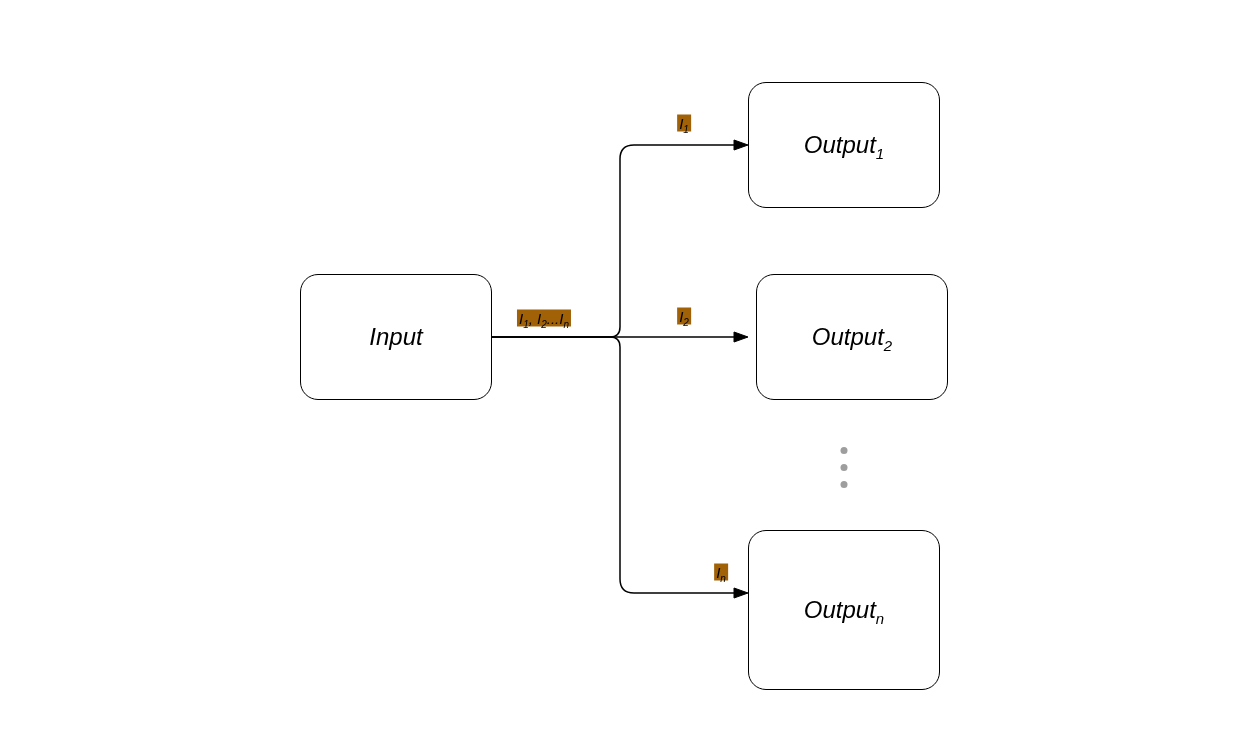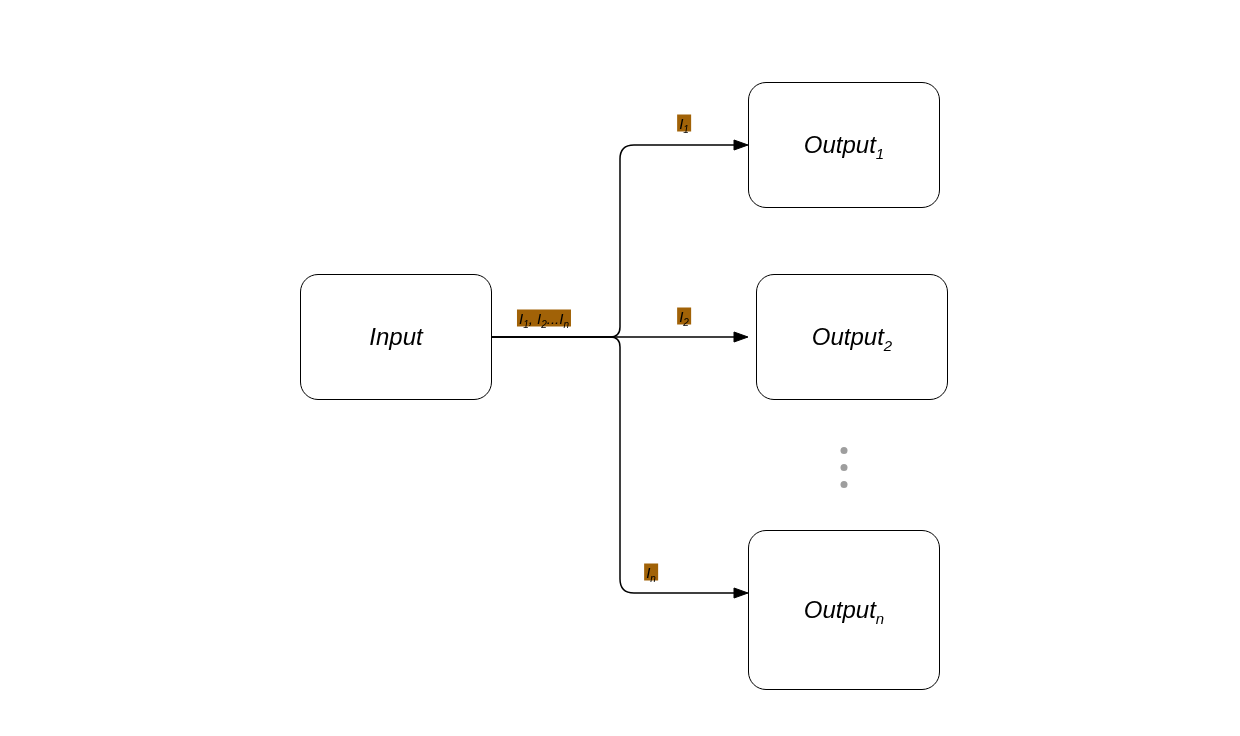--- a/index.html
+++ b/index.html
@@ -58,21 +58,21 @@
     padding: 0 2px;
   }
   .edge-label sub {
     font-size: 10px;
     line-height: 0;
     font-style: italic;
   }
   .lbl-main { left: 544px; top: 318px; }
   .lbl-i1   { left: 684px; top: 123px; }
   .lbl-i2   { left: 684px; top: 316px; }
-  .lbl-in   { left: 651px; top: 572px; }
+  .lbl-in   { left: 721px; top: 572px; }
   .ellipsis {
     position: absolute;
     left: 844px;
     top: 447px;
     transform: translateX(-50%);
     display: flex;
     flex-direction: column;
     align-items: center;
     gap: 10px;
   }

